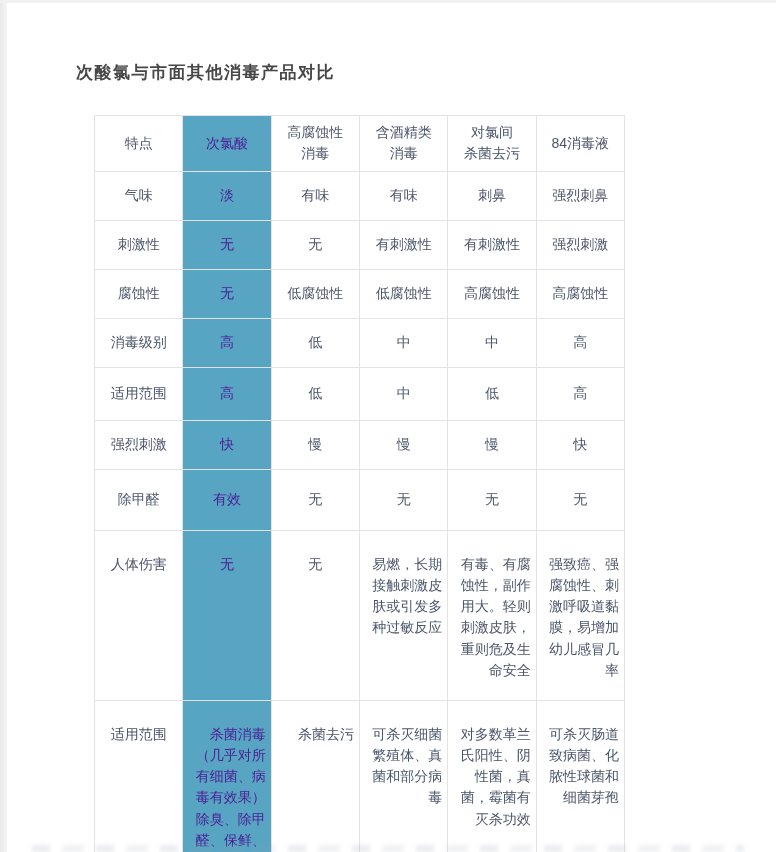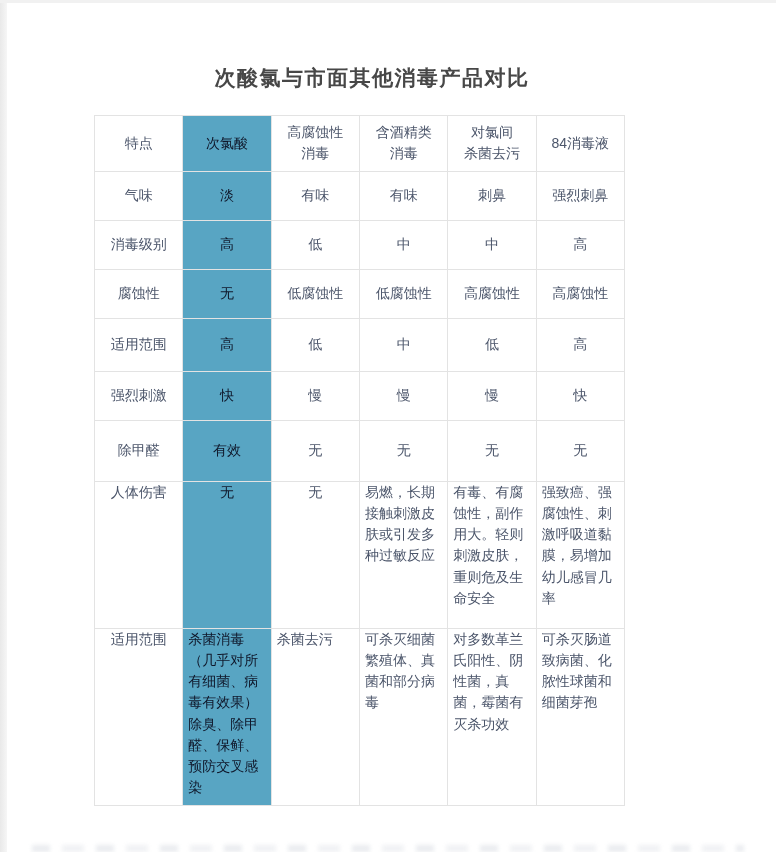--- a/index.html
+++ b/index.html
@@ -12,40 +12,40 @@
   html,body{margin:0;padding:0;}
   body{
     width:776px;height:852px;background:#ffffff;
     font-family:"Liberation Sans","DejaVu Sans",sans-serif;
     position:relative;overflow:hidden;
   }
   .edge-left{position:absolute;left:0;top:0;width:7px;height:852px;
     background:linear-gradient(90deg,#e9e9e9,#f6f6f6);}
   .edge-top{position:absolute;left:0;top:0;width:776px;height:3px;background:#f1f1f1;}
   .title{
-    position:absolute;top:50px;left:102px;width:540px;
-    text-align:center;font-size:21px;font-weight:600;
+    position:absolute;top:50px;left:76px;width:540px;
+    text-align:left;font-size:17px;font-weight:600;
     color:var(--title);letter-spacing:1.5px;
   }
   table.cmp{
     position:absolute;left:94px;top:115px;width:530px;
     border-collapse:collapse;table-layout:fixed;
   }
   .cmp th,.cmp td{
     border:1px solid var(--border);
     font-size:14px;font-weight:400;
     color:var(--text);
     text-align:center;vertical-align:middle;
     padding:6px 5px;line-height:1.52;
     white-space:pre-line;
     overflow:hidden;
   }
-  .cmp .blue{background:var(--accent);color:#0f172a;}
-  .cmp tr.vtop th,.cmp tr.vtop td{vertical-align:top;padding-top:0;}
-  .cmp td.lt{text-align:left;}
+  .cmp .blue{background:var(--accent);color:#4c1d95;}
+  .cmp tr.vtop th,.cmp tr.vtop td{vertical-align:top;padding-top:23px;}
+  .cmp td.lt{text-align:right;}
   tr.rh-hdr th{height:40px;}
   tr.rh-std th,tr.rh-std td{height:36px;}
   tr.rh-eff th,tr.rh-eff td{height:40px;}
   tr.rh-fml th,tr.rh-fml td{height:48px;}
   tr.rh-harm th,tr.rh-harm td{height:140px;}
   tr.rh-scope th,tr.rh-scope td{height:138px;}
   .cutoff-blur{
     position:absolute;left:32px;top:845px;width:712px;height:7px;
     background:repeating-linear-gradient(90deg,
       rgba(148,158,176,.35) 0 18px, rgba(148,158,176,0) 18px 30px,
@@ -77,37 +77,45 @@
 
     <tr class="rh-std">
       <th>气味</th>
       <td class="blue">淡</td>
       <td>有味</td>
       <td>有味</td>
       <td>刺鼻</td>
       <td>强烈刺鼻</td>
     </tr>
 
-
     <tr class="rh-std">
-      <th>消毒级别</th>
-      <td class="blue">高</td>
-      <td>低</td>
-      <td>中</td>
-      <td>中</td>
-      <td>高</td>
+      <th>刺激性</th>
+      <td class="blue">无</td>
+      <td>无</td>
+      <td>有刺激性</td>
+      <td>有刺激性</td>
+      <td>强烈刺激</td>
     </tr>
 
     <tr class="rh-std">
       <th>腐蚀性</th>
       <td class="blue">无</td>
       <td>低腐蚀性</td>
       <td>低腐蚀性</td>
       <td>高腐蚀性</td>
       <td>高腐蚀性</td>
+    </tr>
+
+    <tr class="rh-std">
+      <th>消毒级别</th>
+      <td class="blue">高</td>
+      <td>低</td>
+      <td>中</td>
+      <td>中</td>
+      <td>高</td>
     </tr>
 
     <tr class="rh-eff">
       <th>适用范围</th>
       <td class="blue">高</td>
       <td>低</td>
       <td>中</td>
       <td>低</td>
       <td>高</td>
     </tr>

